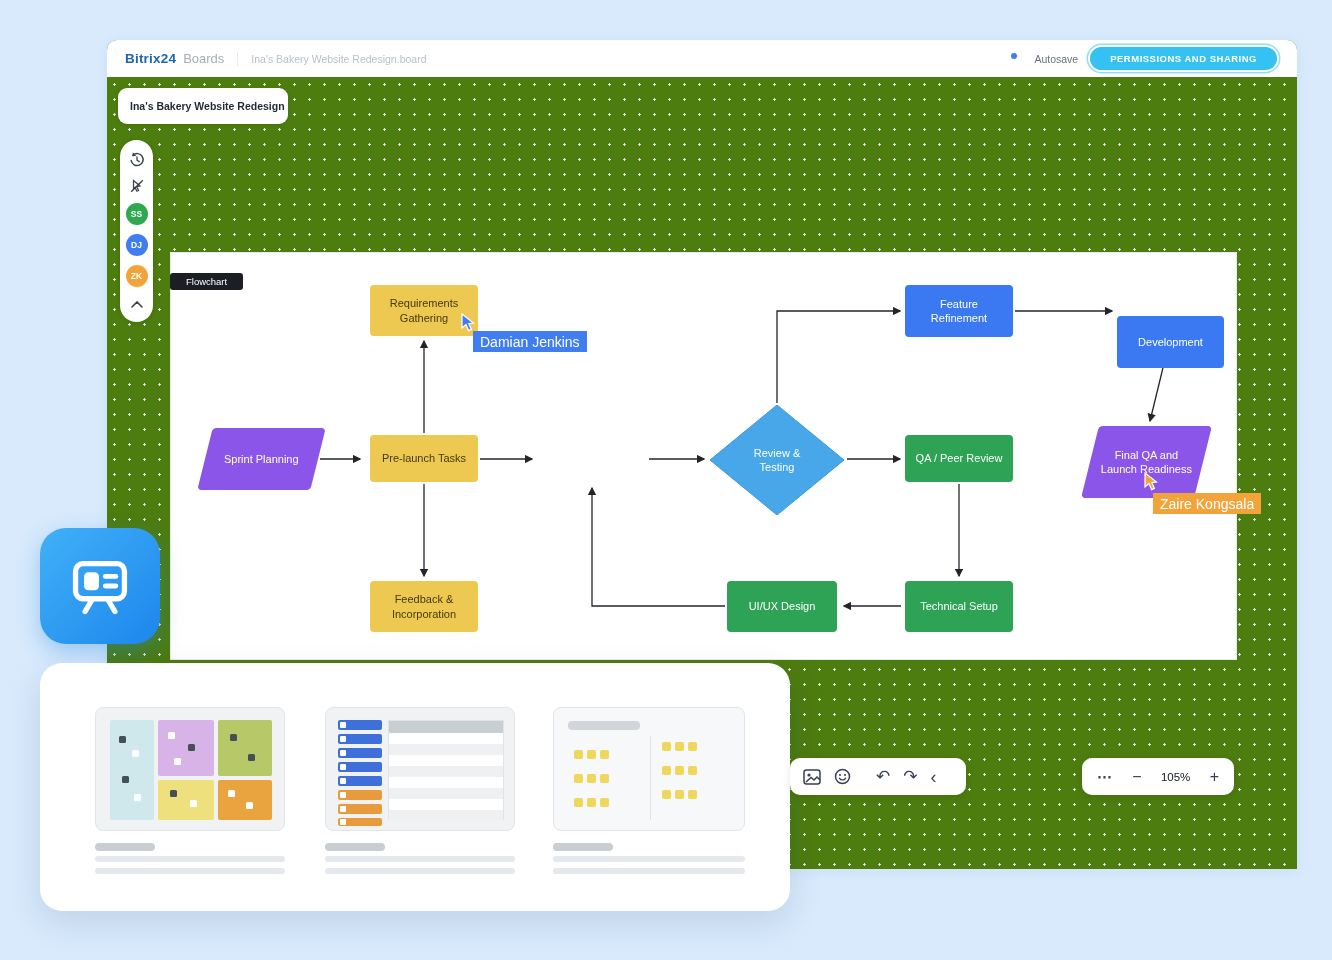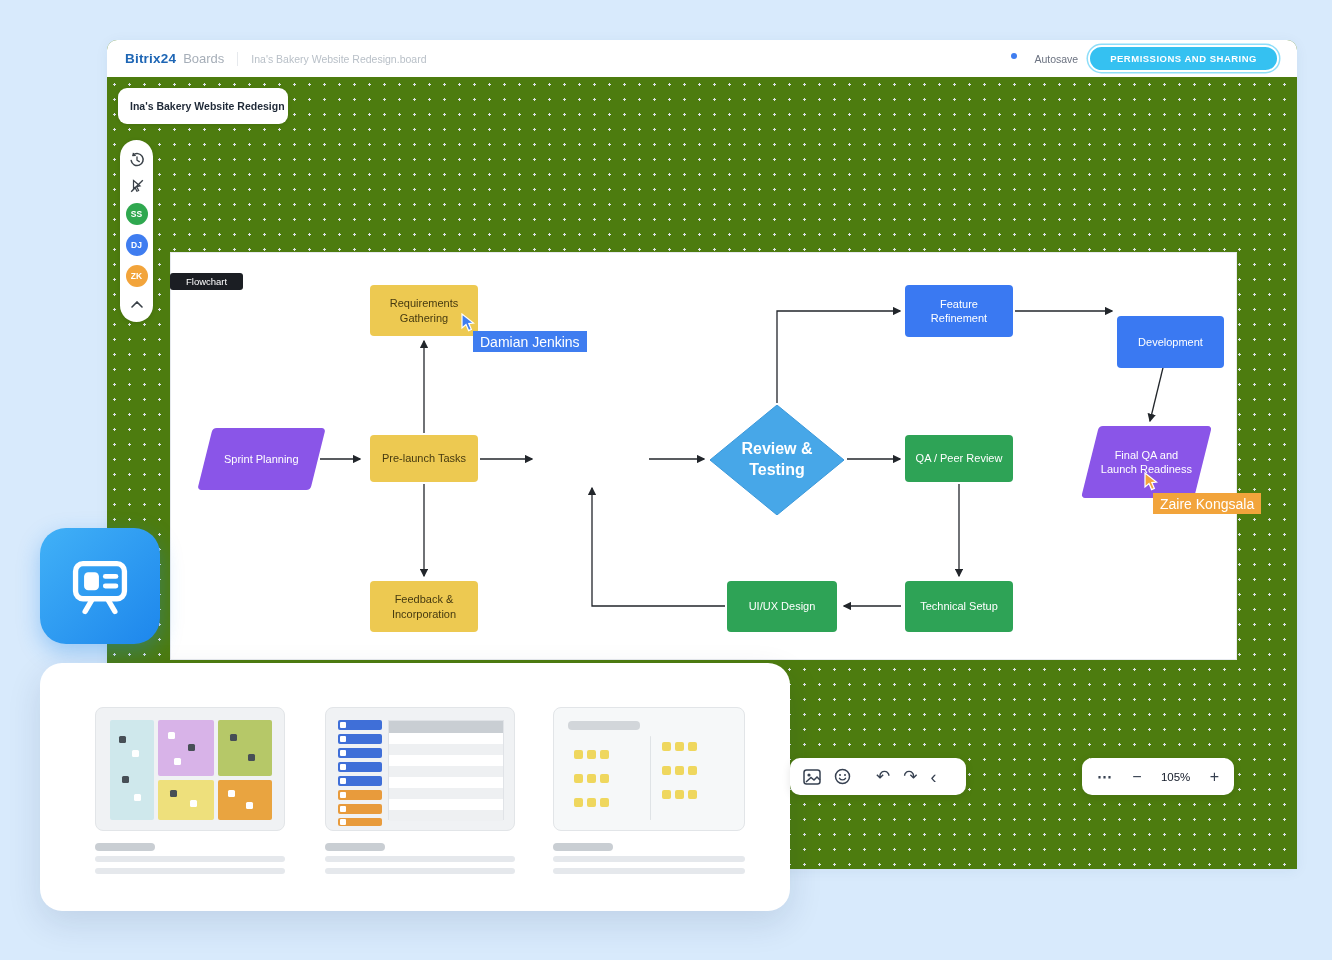--- a/index.html
+++ b/index.html
@@ -58,21 +58,21 @@
   .c-yellow { background:#edc951; color:#463a10; }
   .c-orange { background:#ed9235; color:#42260a; }
   .c-green  { background:#2ea356; color:#fff; }
   .c-blue   { background:#3a79f2; color:#fff; }
   .para { background:#8a55e8; color:#fff; transform:skewX(-14deg); }
   .para .lbl { transform:skewX(14deg); display:block; }
   .diamond-box { position:absolute; cursor:pointer; }
   .diamond-box svg { position:absolute; left:0; top:0; }
   .diamond-label {
     position:absolute; inset:0; display:flex; align-items:center; justify-content:center;
-    color:#fff; font-size:16px; line-height:1.3; text-align:center; padding:0 30px;font-weight:bold;
+    color:#fff; font-size:11px; line-height:1.3; text-align:center; padding:0 30px;
   }
 
   
   .cursor { position:absolute; }
   .name-tag {
     position:absolute; font-size:14px; color:#fff; padding:2.5px 7px; border-radius:0;
     white-space:nowrap;
   }
   .tag-blue { background:#3f7df0; }
   .tag-orange { background:#f2a43b; }

